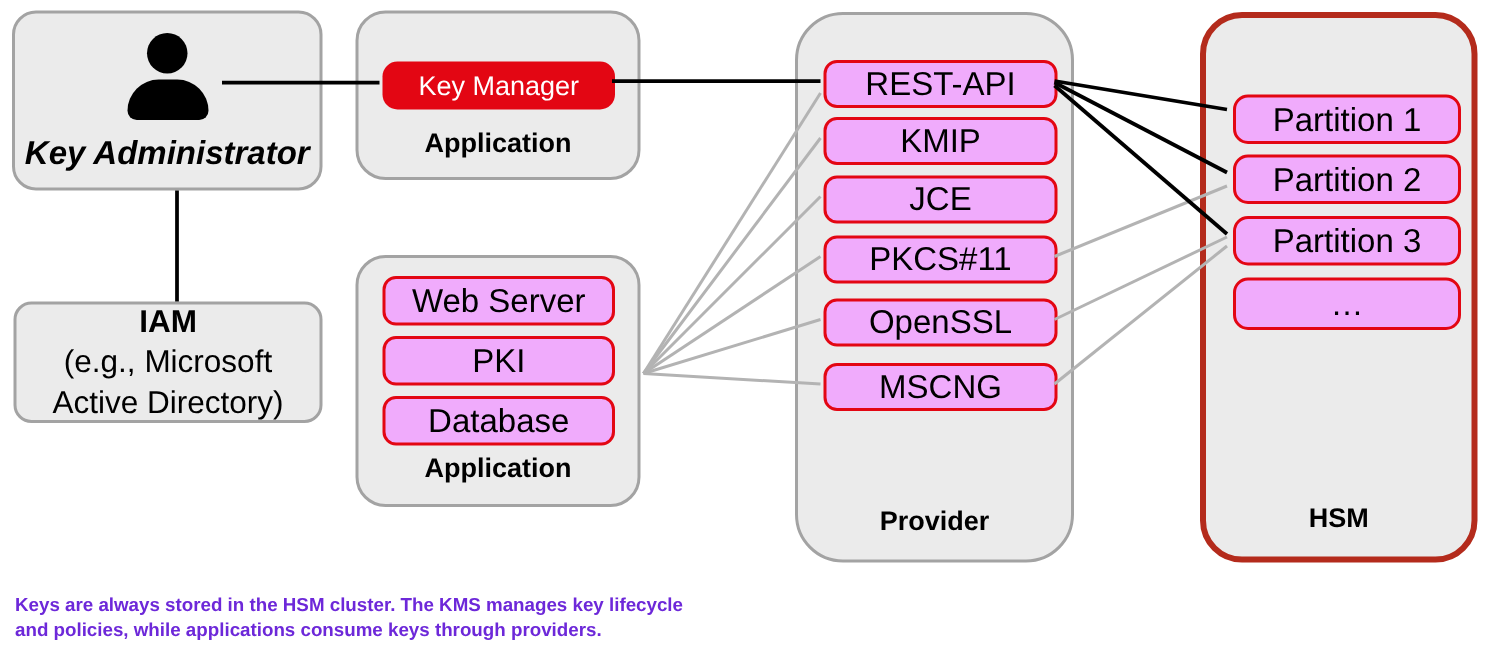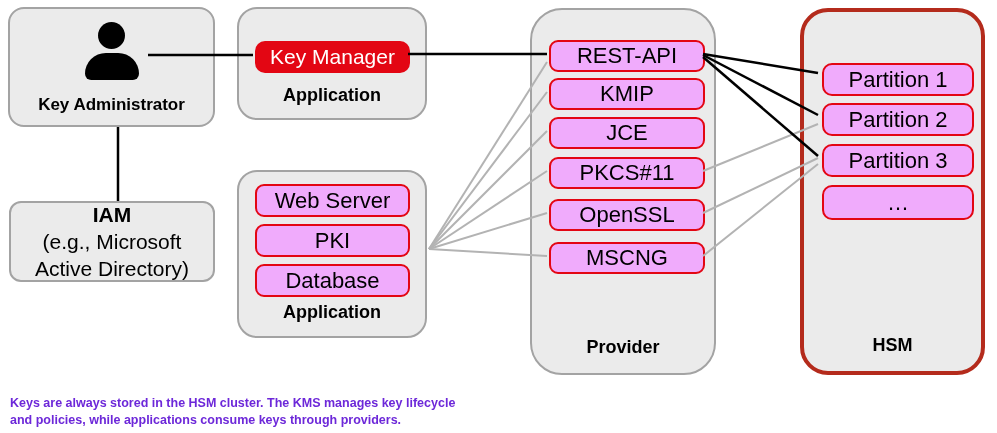--- a/index.html
+++ b/index.html
@@ -17,32 +17,32 @@
   }
   .chip {
     position:absolute; background:#f0abfc; border:2.5px solid #e30613;
     box-sizing:border-box; border-radius:9px; display:flex;
     align-items:center; justify-content:center; font-size:22px; color:#000;
   }
   #key-admin { left:8px; top:7px; width:207px; height:120px; border-radius:16px; }
   .person { position:absolute; left:50%; top:13px; transform:translateX(-50%); width:54px; }
   .person .head { width:27px; height:27px; background:#000; border-radius:50%; margin:0 auto; }
   .person .body { width:54px; height:27px; background:#000; border-radius:27px 27px 8px 8px; margin-top:4px; }
-  #key-admin .section-label { bottom:10px; font-size:17px; }
+  #key-admin .section-label { bottom:10px; font-size:22px;font-style:italic; }
 
   #iam { left:9px; top:201px; width:206px; height:81px; border-radius:12px;
          display:flex; flex-direction:column; align-items:center; justify-content:center;
          font-size:21px; line-height:1.3; text-align:center; }
   #iam .iam-title { font-weight:bold; }
 
   #app1 { left:237px; top:7px; width:190px; height:113px; border-radius:20px; }
   .key-manager {
     position:absolute; left:16px; top:32px; width:155px; height:32px;
     background:#e30613; color:#ffffff; border-radius:10px; display:flex;
-    align-items:center; justify-content:center; font-size:21px;
+    align-items:center; justify-content:center; font-size:18px;
   }
   #app1 .section-label { bottom:12px; }
 
   #app2 { left:237px; top:170px; width:190px; height:168px; border-radius:20px; }
   #app2 .chip { left:16px; width:155px; height:33px; }
   #app2 .section-label { bottom:13px; }
 
   #provider { left:530px; top:8px; width:186px; height:367px; border-radius:32px; }
   #provider .chip { left:17px; width:156px; height:32px; }
   #provider .section-label { bottom:15px; }

